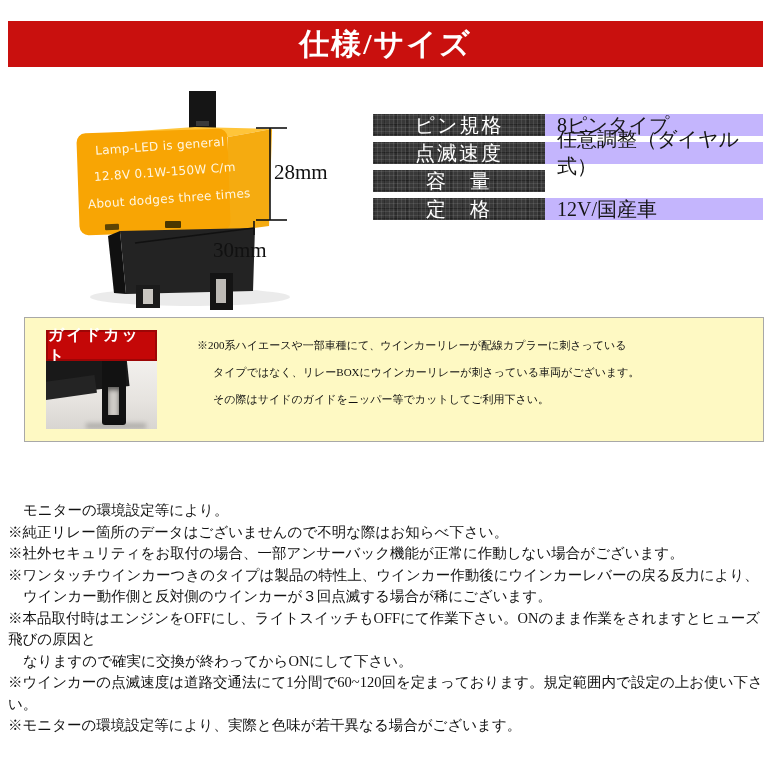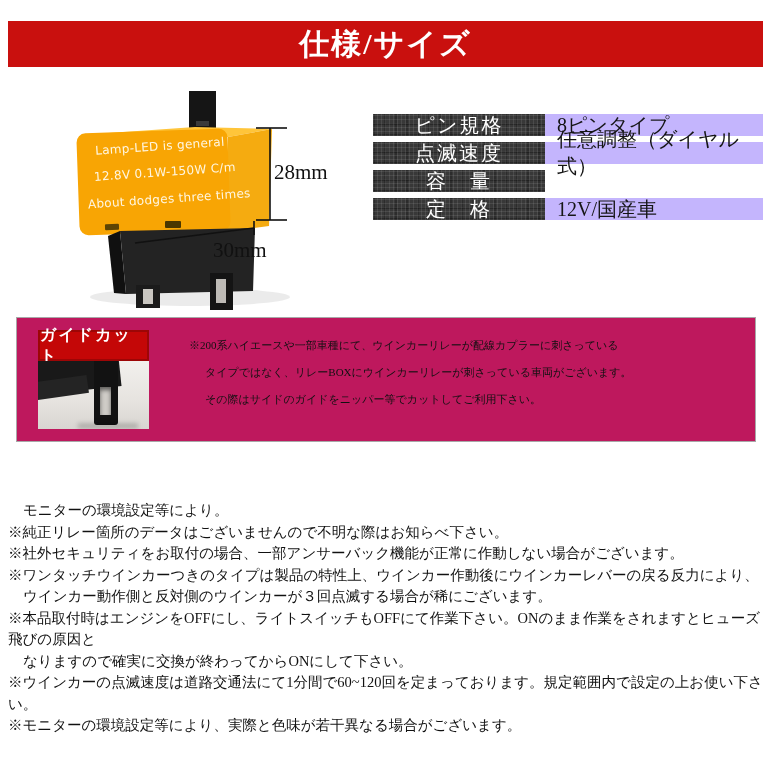--- a/index.html
+++ b/index.html
@@ -25,21 +25,21 @@
       background-color:#383838;
       background-image:
         repeating-linear-gradient(0deg, rgba(255,255,255,0.09) 0 1px, transparent 1px 4px),
         repeating-linear-gradient(90deg, rgba(255,255,255,0.09) 0 1px, transparent 1px 4px),
         repeating-linear-gradient(0deg, rgba(0,0,0,0.28) 0 2px, transparent 2px 11px),
         repeating-linear-gradient(90deg, rgba(0,0,0,0.22) 0 2px, transparent 2px 11px);}
   .spec-value{flex:1;background:#c4b5fd;color:#151515;font-size:20px;
       display:flex;align-items:center;padding-left:12px;}
 
   
-  .guide{position:absolute;left:16px;top:317px;width:738px;height:123px;border:1px solid #a8a8a8;background:#be185d;}
+  .guide{position:absolute;left:24px;top:317px;width:738px;height:123px;border:1px solid #a8a8a8;background:#fef9c3;}
   .guide-photo{position:absolute;left:21px;top:12px;width:111px;height:99px;}
   .guide-label{height:27px;background:#c40707;border:2px solid #9d0606;color:#fff;
       font-size:16px;font-weight:bold;letter-spacing:2px;
       display:flex;align-items:center;justify-content:center;}
   .guide-img{position:relative;height:68px;background:linear-gradient(180deg,#f2f0ed 0%,#e6e3df 60%,#d8d5d1 100%);overflow:hidden;}
   .g-block{position:absolute;left:-10px;top:-4px;width:92px;height:34px;background:#191919;transform:rotate(-6deg);}
   .g-block2{position:absolute;left:-10px;top:18px;width:60px;height:18px;background:#242424;transform:rotate(-8deg);}
   .g-rail{position:absolute;left:56px;top:0;width:24px;height:64px;background:#121212;border-radius:0 0 3px 3px;}
   .g-slot{position:absolute;left:62px;top:26px;width:11px;height:28px;background:#cfccc7;box-shadow:inset 0 3px 4px rgba(0,0,0,.55);}
   .g-shadow{position:absolute;left:40px;bottom:0;width:60px;height:6px;background:rgba(0,0,0,.18);filter:blur(2px);}

